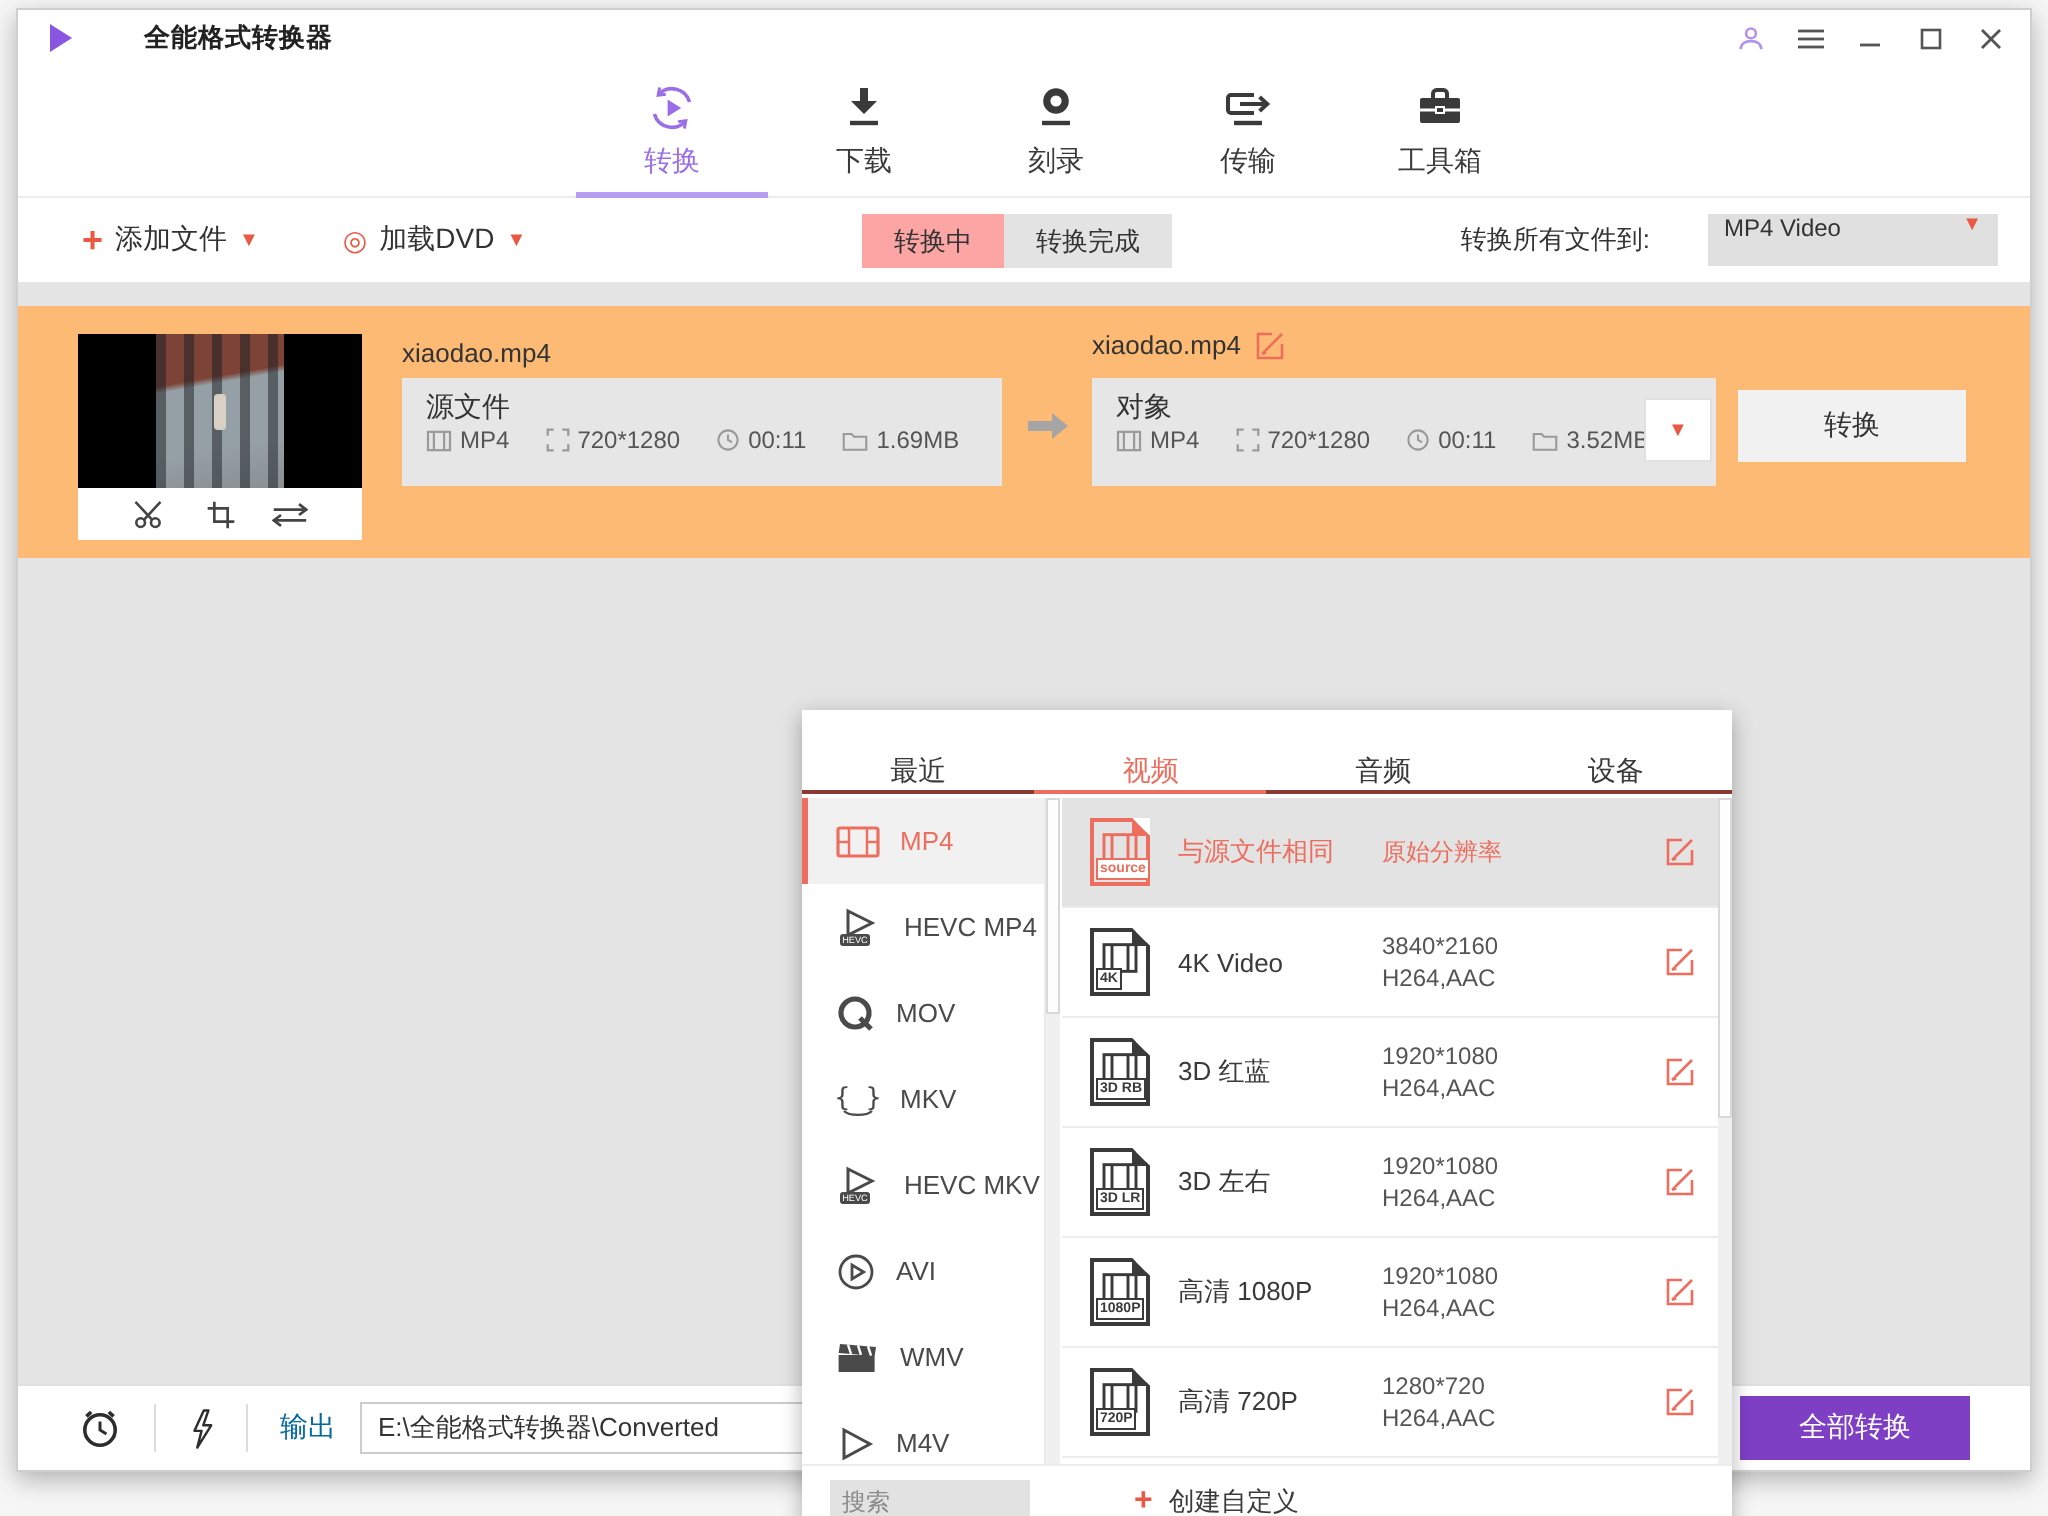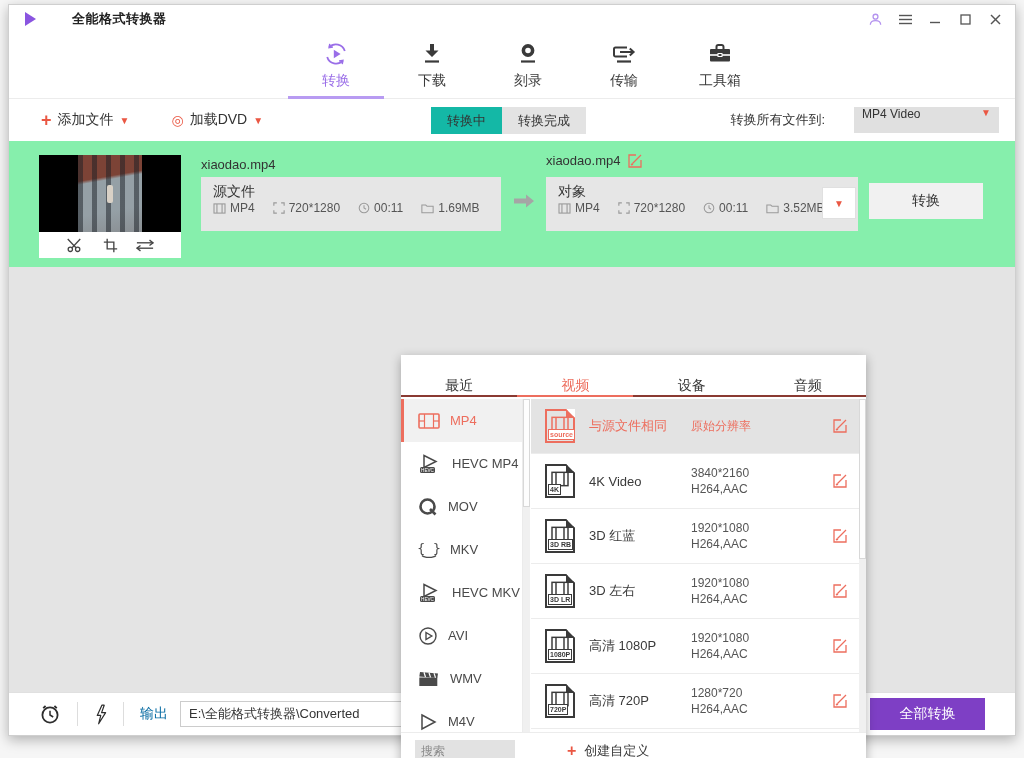--- a/index.html
+++ b/index.html
@@ -26,29 +26,29 @@
   
   .toolbar { position:absolute; left:0; top:94px; right:0; height:42px; display:flex; align-items:center; }
   .tool-item { display:flex; align-items:center; gap:6px; font-size:14px; color:#333; cursor:pointer; }
   .tool-add { margin-left:32px; }
   .tool-dvd { margin-left:42px; }
   .plus-ico { color:#ea5743; font-size:18px; font-weight:bold; line-height:1; }
   .disc-ico { color:#ea5743; font-size:14px; line-height:1; }
   .caret { color:#ea5743; font-size:10px; }
   .state-tabs { position:absolute; left:422px; top:8px; display:flex; }
   .state-tab { height:27px; padding:0 16px; font-size:13px; color:#333; display:flex; align-items:center; cursor:pointer; background:#e3e3e3; }
-  .state-tab.active { background:#14b8a6; }
+  .state-tab.active { background:#fca5a5; }
   .convert-to { position:absolute; right:16px; top:8px; display:flex; align-items:center; gap:10px; }
   .convert-to-label { font-size:13px; color:#333; }
   .convert-to-select { width:145px; height:26px; background:#e0e0e0; display:flex; align-items:flex-start; padding:0 8px; font-size:12px; color:#333; cursor:pointer;margin-left:19px; }
   .convert-to-select .caret { margin-left:auto; }
 
   
   .content { position:absolute; left:0; top:136px; right:0; bottom:43px; background:#e4e4e4; }
-  .file-band { position:absolute; left:0; top:0; right:0; height:126px; background:#86efac; }
+  .file-band { position:absolute; left:0; top:12px; right:0; height:126px; background:#fdba74; }
 
   .thumb-wrap { position:absolute; left:30px; top:14px; width:142px; cursor:default; }
   .thumb-img { position:relative; width:142px; height:77px; background:#000; overflow:hidden; }
   .thumb-strip { position:absolute; left:39px; top:0; width:64px; height:100%;
       background:
         repeating-linear-gradient(90deg, rgba(25,30,36,.5) 0 5px, rgba(0,0,0,0) 5px 14px),
         linear-gradient(170deg, #7c4336 0 30%, #95a0a6 34% 70%, #8a8f93 100%);
   }
   .thumb-person { position:absolute; left:68px; top:30px; width:6px; height:18px; background:#d9d1c6; border-radius:2px; }
   .thumb-tools { width:142px; height:26px; background:#fff; display:flex; align-items:center; justify-content:center; gap:18px; }
@@ -348,22 +348,22 @@
         </div>
       </div>
 
       <button class="convert-btn">转换</button>
     </div>
 
     <div class="panel">
       <div class="panel-tabs">
         <div class="panel-tab">最近</div>
         <div class="panel-tab active">视频</div>
+        <div class="panel-tab">音频</div>
         <div class="panel-tab">设备</div>
-        <div class="panel-tab">音频</div>
       </div>
 
       <div class="panel-body">
         <div class="fmt-list">
           <div class="fmt-row selected">
             <svg width="22" height="18" viewBox="0 0 22 18" fill="none" stroke="currentColor">
                 <rect x="1" y="2" width="20" height="14" rx="1" stroke-width="1.6"></rect>
                 <line x1="6.5" y1="2" x2="6.5" y2="16" stroke-width="1.2"></line>
                 <line x1="15.5" y1="2" x2="15.5" y2="16" stroke-width="1.2"></line>
                 <line x1="1" y1="9" x2="6.5" y2="9" stroke-width="1.2"></line>

